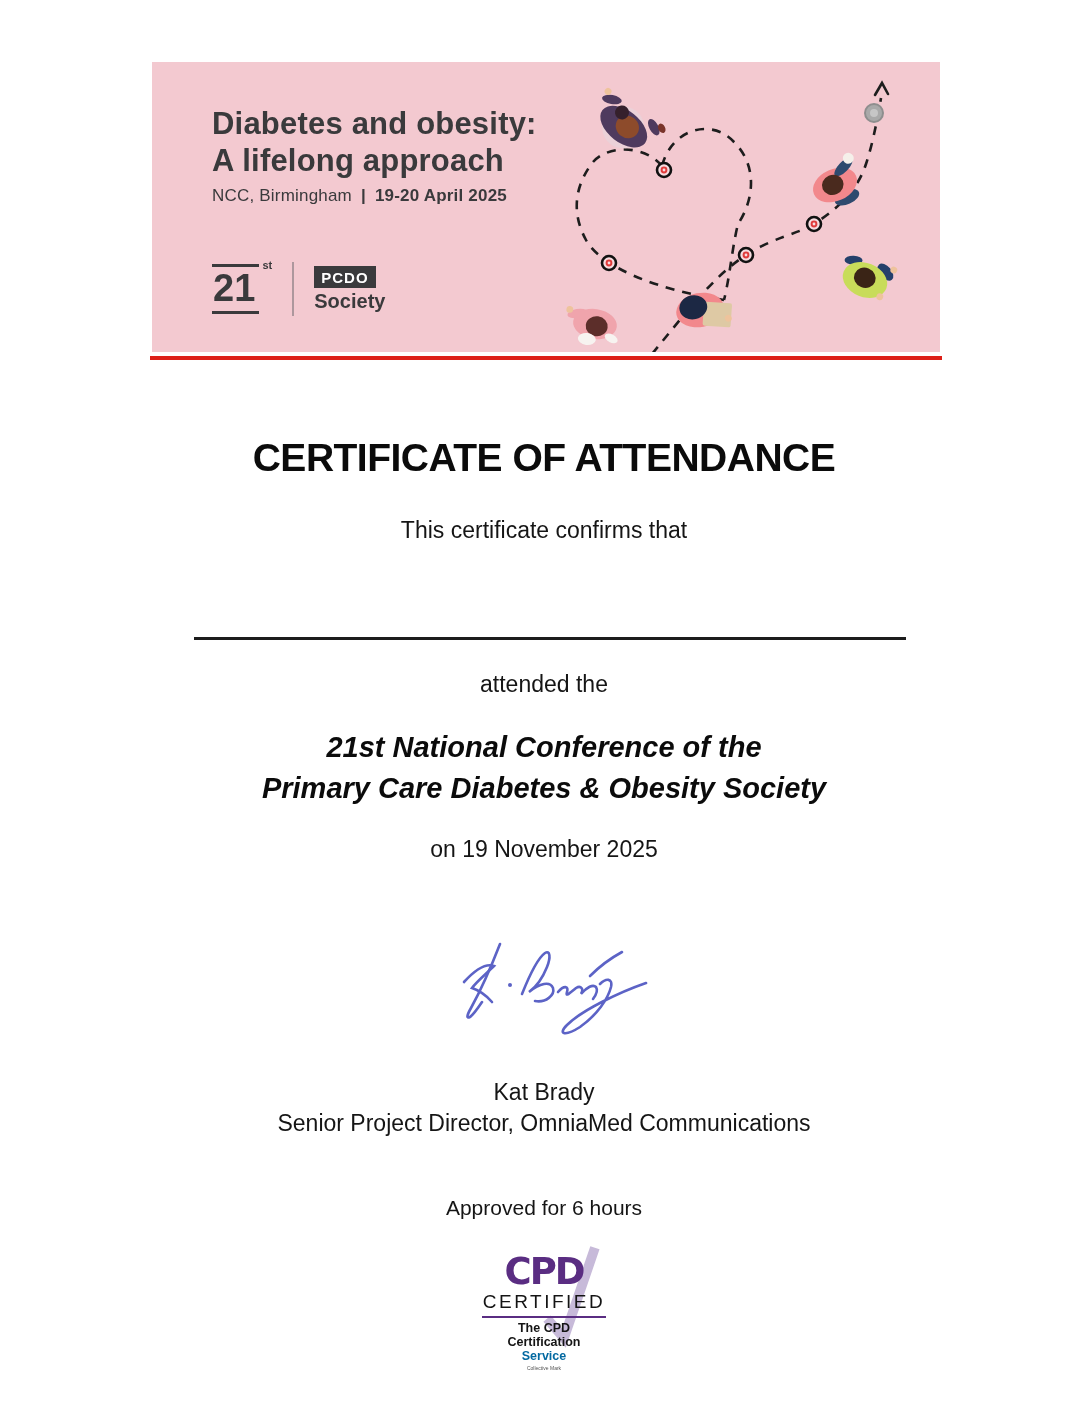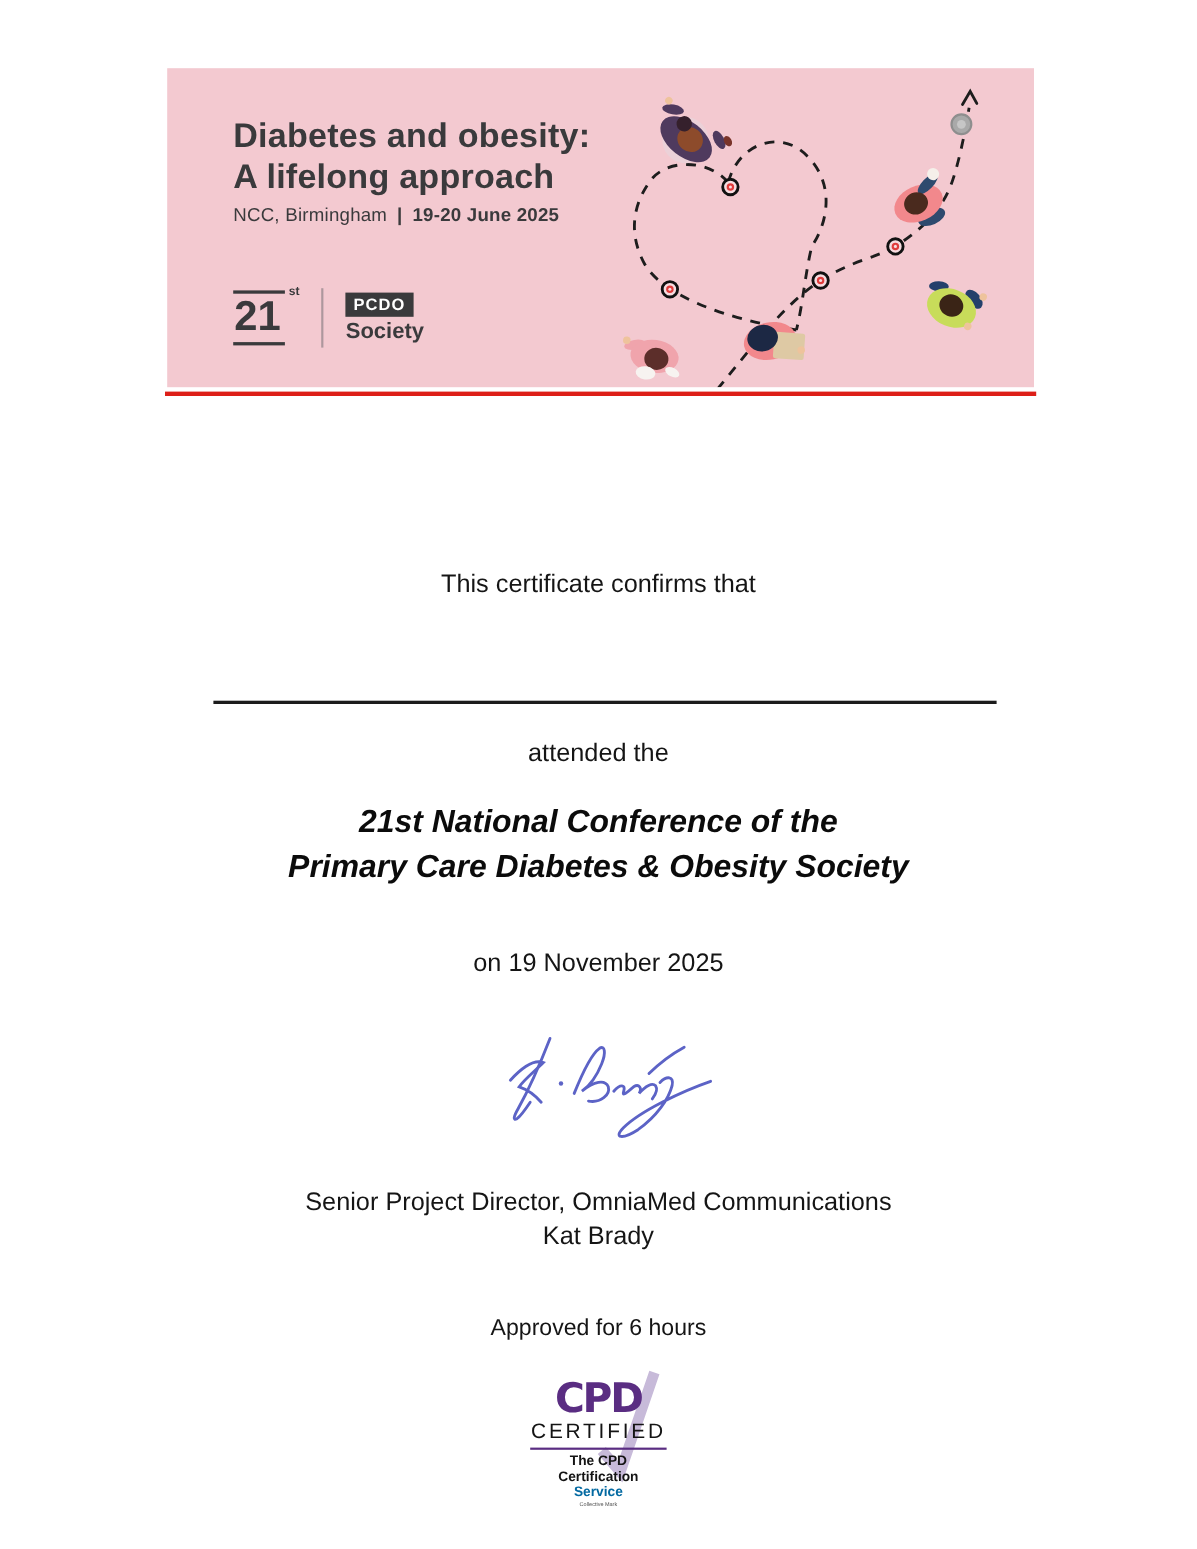--- a/index.html
+++ b/index.html
@@ -51,21 +51,21 @@
 
   .red-line { position:absolute; left:150px; top:356px; width:792px; height:4px; background:var(--red_line); }
 
   
   .block { position:absolute; left:0; width:1088px; text-align:center; }
   .heading { top:436px; font-size:39px; font-weight:700; letter-spacing:-0.5px; color:#0b0b0b; }
   .confirms { top:517px; font-size:23px; }
   .name-line { position:absolute; left:194px; top:614px; width:712px; height:26px; border-bottom:3px solid #1c1c1c; }
   .attended { top:671px; font-size:23px; }
   .event-title { top:727px; font-size:29px; font-weight:700; font-style:italic; line-height:41px; color:#0b0b0b; }
-  .event-date { top:862px; font-size:23px; }
+  .event-date { top:836px; font-size:23px; }
   .signature-wrap { top:930px; }
   .signatory { top:1077px; font-size:23px; line-height:31px; }
   .approved { top:1196px; font-size:21px; }
 
   
   .cpd { position:absolute; left:0; top:1253px; width:1088px; display:flex; justify-content:center; }
   .cpd-box { position:relative; width:128px; text-align:center; }
   .cpd-check-svg { position:absolute; right:6px; top:-16px; width:62px; height:126px; z-index:0; }
   .cpd-acr { position:relative; z-index:1; font-family:"DejaVu Sans", sans-serif; font-size:37px; line-height:38px; font-weight:700; letter-spacing:-2px; color:var(--cpd_purple); }
   .cpd-cert { position:relative; z-index:1; font-size:19px; letter-spacing:2.5px; color:#141414; margin-top:0px; }
@@ -160,39 +160,40 @@
         <ellipse cx="18" cy="12" rx="7" ry="4" fill="#F7F3F0" transform="rotate(20 18 12)"></ellipse>
       </g>
     </svg>
 
     <div class="banner-inner">
       <div class="banner-title">
         <div>Diabetes and obesity:</div>
         <div>A lifelong approach</div>
       </div>
       <div class="banner-sub">
-        <span>NCC, Birmingham</span><span class="sep">|</span><span class="dates">19-20 June 2025</span>
+        <span>NCC, Birmingham</span><span class="sep">|</span><span class="dates">19-20 April 2025</span>
       </div>
     </div>
 
     <div class="logo-row">
       <div class="logo-21">
         <span class="num">21</span>
         <span class="ord">st</span>
       </div>
       <div class="logo-divider"></div>
       <div class="logo-pcdo">
         <span class="acr">PCDO</span>
         <div class="soc">Society</div>
       </div>
     </div>
   </div>
 
   <div class="red-line"></div>
 
+  <div class="block heading">CERTIFICATE OF ATTENDANCE</div>
 
   <div class="block confirms">This certificate confirms that</div>
 
   <div class="name-line"></div>
 
   <div class="block attended">attended the</div>
 
   <div class="block event-title">
     <div>21st National Conference of the</div>
     <div>Primary Care Diabetes &amp; Obesity Society</div>
@@ -208,22 +209,22 @@
         <path d="M 118,64 C 126,44 134,28 141,23 C 146,20 147,27 143,37 C 139,47 132,57 125,62 C 136,53 146,51 149,58 C 151,65 142,73 131,71"></path>
         <path d="M 154,62 C 160,55 165,56 163,62 C 161,68 167,62 172,58 C 177,55 180,59 177,64 C 183,57 189,54 192,57 C 194,60 192,65 189,69"></path>
         <path d="M 196,54 C 202,48 209,48 207,57 C 204,69 193,85 176,97 C 162,106 153,105 163,95 C 178,80 216,62 242,53"></path>
         <path d="M 186,46 C 196,36 207,28 218,22"></path>
       </g>
       <circle cx="106" cy="55" r="2" fill="var(--signature_ink)"></circle>
     </svg>
   </div>
 
   <div class="block signatory">
+    <div>Kat Brady</div>
     <div>Senior Project Director, OmniaMed Communications</div>
-    <div>Kat Brady</div>
   </div>
 
   <div class="block approved">Approved for 6 hours</div>
 
   <div class="cpd">
     <div class="cpd-box">
       <svg class="cpd-check-svg" viewBox="0 0 70 130" aria-hidden="true">
         <path d="M 8,86 L 27,108 L 62,6" fill="none" stroke="var(--cpd_check)" stroke-width="11"></path>
       </svg>
       <div class="cpd-acr">CPD</div>

